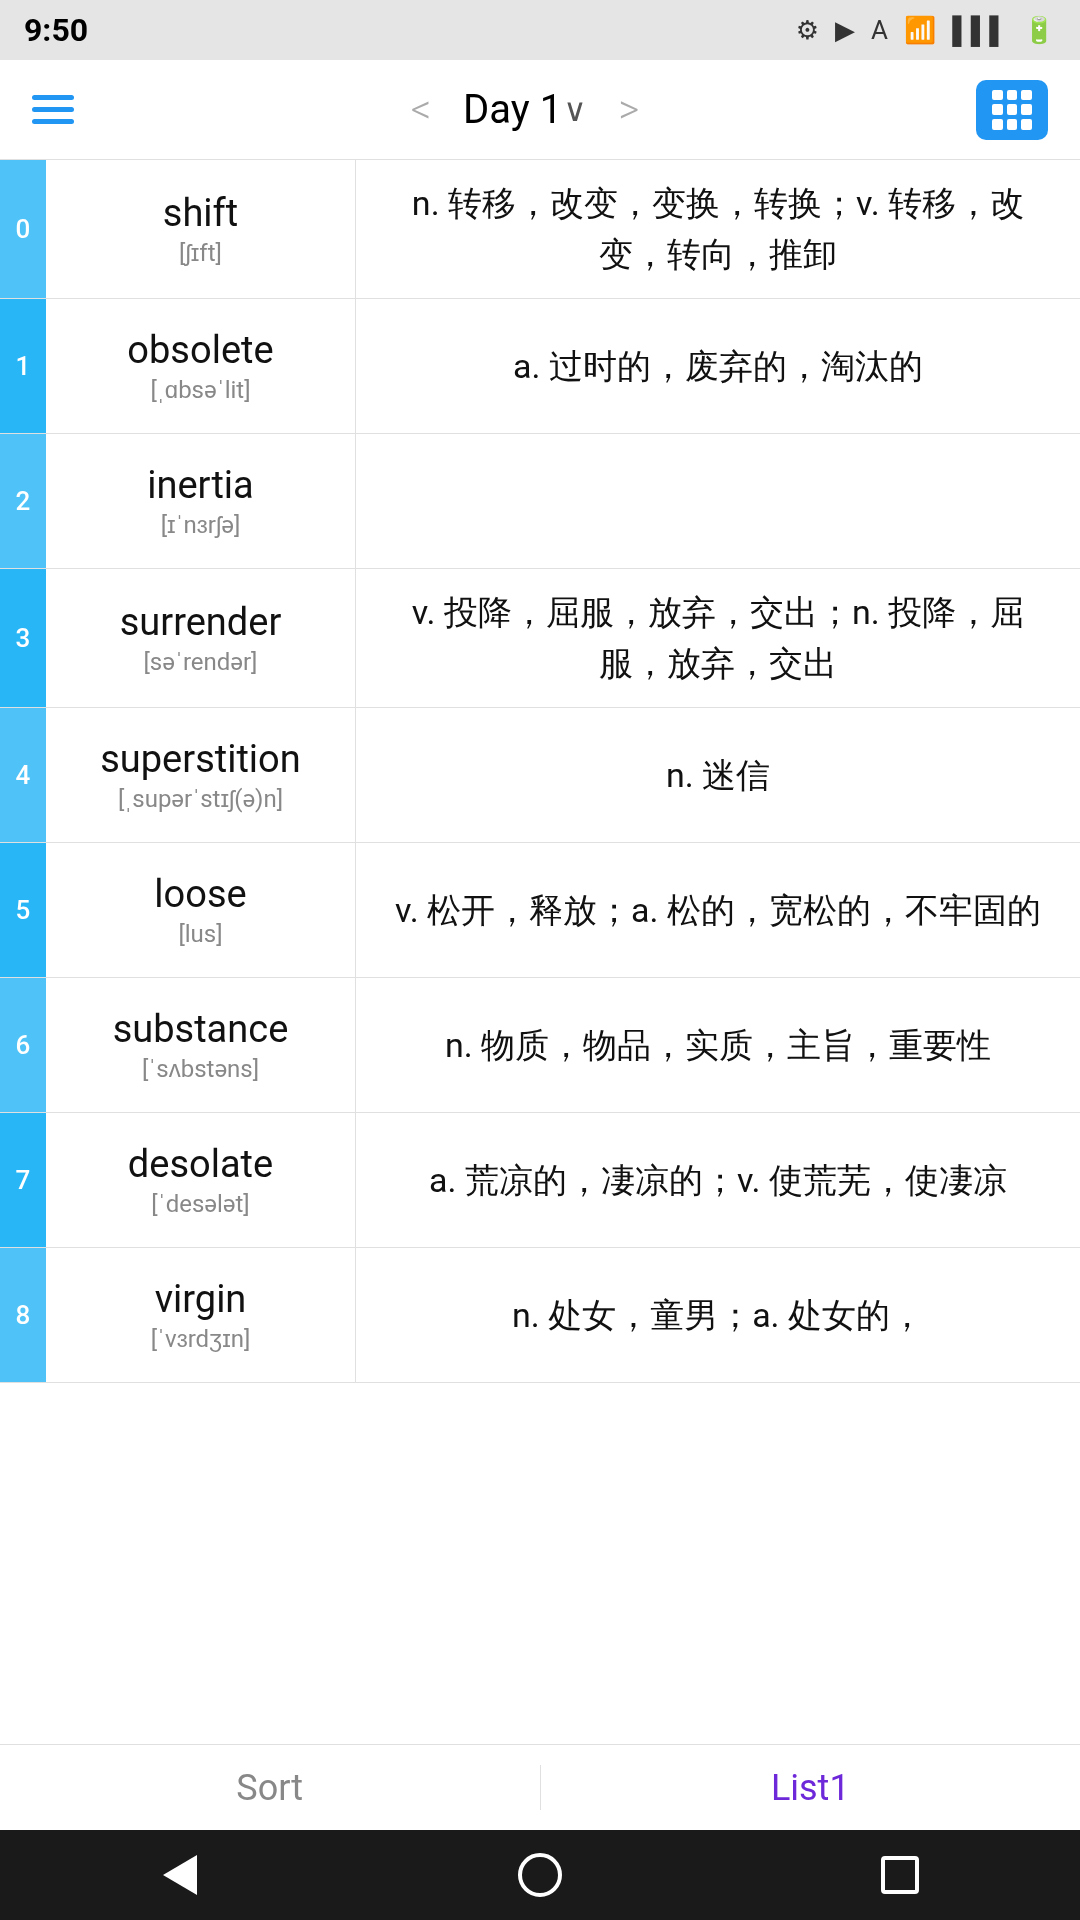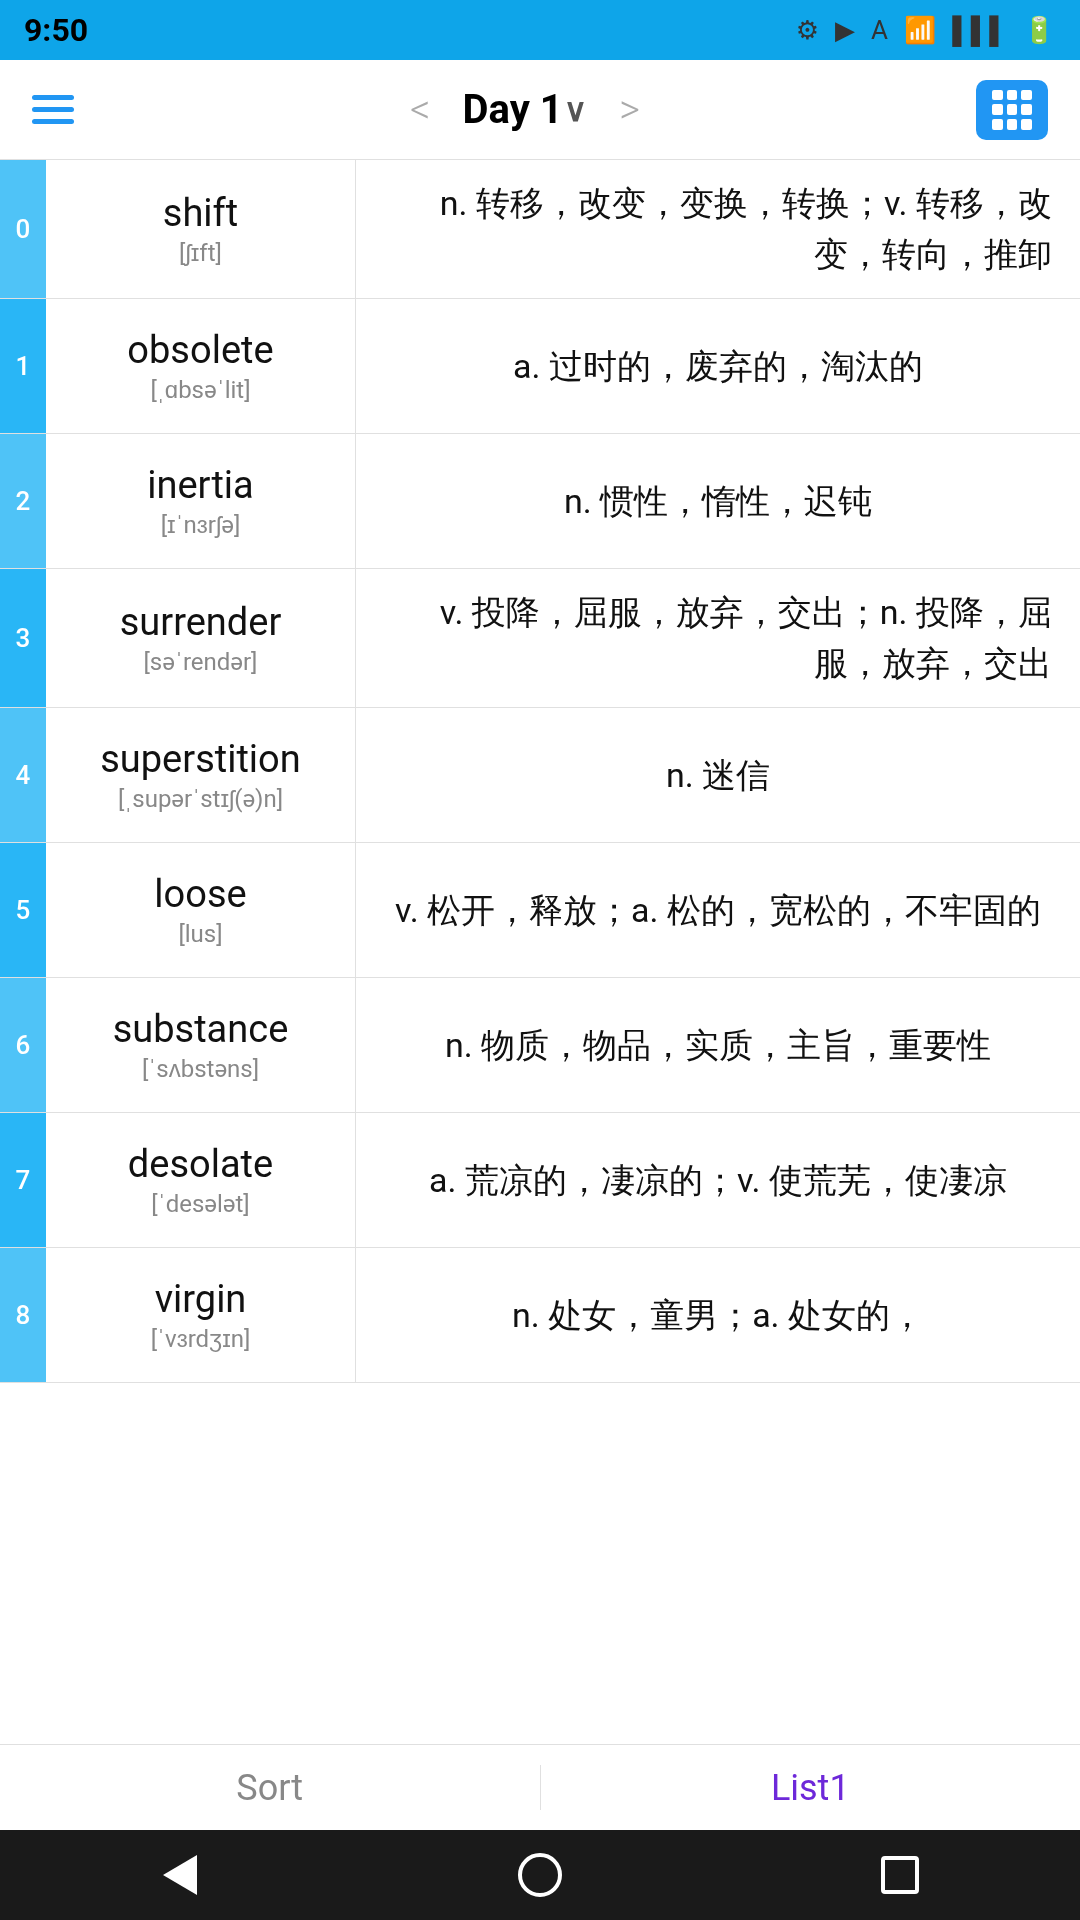--- a/index.html
+++ b/index.html
@@ -10,21 +10,21 @@
       min-height: 1920px;
       background: #fff;
       font-family: 'Roboto', Arial, sans-serif;
       overflow-x: hidden;
     }
 
     
     .status-bar {
       width: 1080px;
       height: 60px;
-      background: #0ea5e9;
+      background: #e5e5e5;
       display: flex;
       align-items: center;
       justify-content: space-between;
       padding: 0 24px;
     }
     .status-time {
       font-size: 32px;
       font-weight: bold;
       color: #000;
     }
@@ -60,21 +60,21 @@
       width: 42px;
       height: 5px;
       background: #2196F3;
       border-radius: 3px;
     }
     .nav-title {
       display: flex;
       align-items: center;
       gap: 1px;
       font-size: 40px;
-      font-weight: bold;
+      font-weight: normal;
       color: #000;
       justify-content: flex-end;
     }
     .nav-chevron {
       font-size: 32px;
       color: #555;
     }
     .nav-arrows {
       display: flex;
       align-items: center;
@@ -157,21 +157,21 @@
       margin-top: 4px;
     }
     .word-definition {
       flex: 1;
       padding: 18px 28px;
       display: flex;
       align-items: center;
       justify-content: center;
       font-size: 34px;
       color: #111;
-      text-align: right;
+      text-align: center;
       line-height: 1.5;
     }
 
     
     .bottom-tabs {
       position: fixed;
       bottom: 90px;
       left: 0;
       width: 1080px;
       height: 86px;
@@ -301,21 +301,20 @@
         <div class="word-phonetic">[ˌɑbsəˈlit]</div>
       </div>
       <div class="word-definition">a. 过时的，废弃的，淘汰的</div>
     </div>
     <div class="word-row">
       <div class="word-index">2</div>
       <div class="word-english">
         <div class="word-name">inertia</div>
         <div class="word-phonetic">[ɪˈnɜrʃə]</div>
       </div>
-      <div class="word-definition">n. 惯性，惰性，迟钝</div>
     </div>
     <div class="word-row">
       <div class="word-index dark">3</div>
       <div class="word-english">
         <div class="word-name">surrender</div>
         <div class="word-phonetic">[səˈrendər]</div>
       </div>
       <div class="word-definition">v. 投降，屈服，放弃，交出；n. 投降，屈服，放弃，交出</div>
     </div>
     <div class="word-row">

